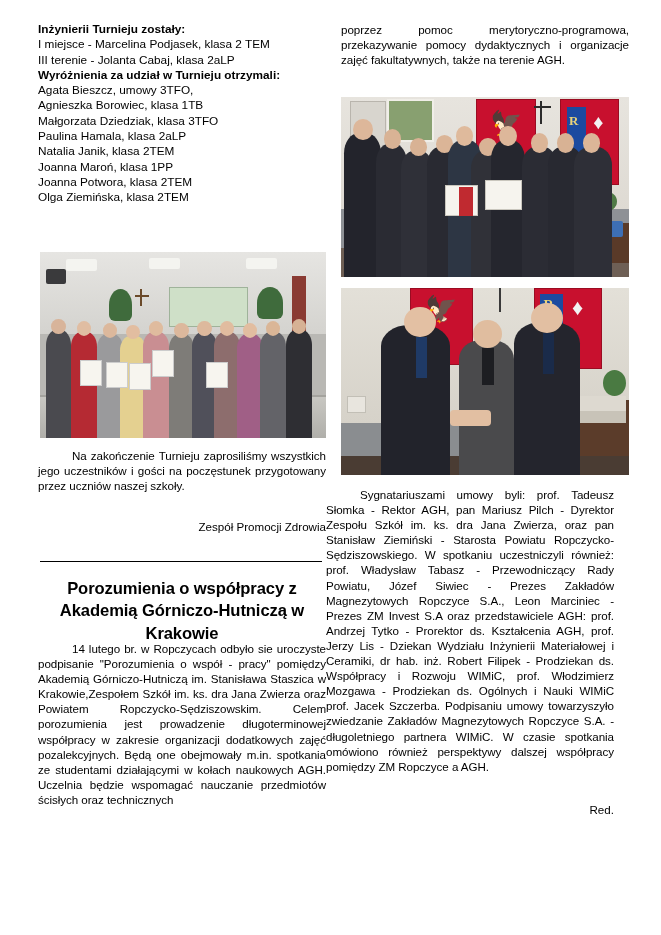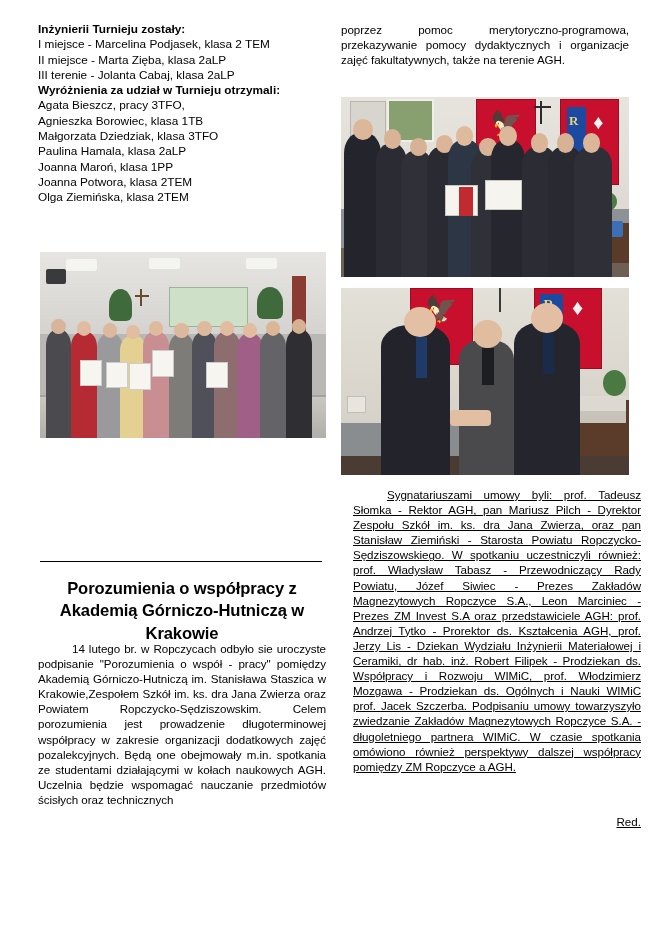--- a/index.html
+++ b/index.html
@@ -136,27 +136,27 @@
 </style>
 </head>
 <body>
 
 <div class="page">
 
   <div class="col col-left">
     <div class="list-block">
       <div class="list-line bold">Inżynierii Turnieju zostały:</div>
       <div class="list-line">I miejsce - Marcelina Podjasek, klasa 2 TEM</div>
-      <div class="list-line">II miejsce - Marta Zięba, klasa 2aLP</div>
       <div class="list-line">III terenie - Jolanta Cabaj, klasa 2aLP</div>
       <div class="list-line bold">Wyróżnienia za udział w Turnieju otrzymali:</div>
-      <div class="list-line">Agata Bieszcz, pracy 3TFO,</div>
+      <div class="list-line">Agata Bieszcz, umowy 3TFO,</div>
       <div class="list-line">Agnieszka Borowiec, klasa 1TB</div>
       <div class="list-line">Małgorzata Dziedziak, klasa 3TFO</div>
       <div class="list-line">Paulina Hamala, klasa 2aLP</div>
+      <div class="list-line">Natalia Janik, klasa 2TEM</div>
       <div class="list-line">Joanna Maroń, klasa 1PP</div>
       <div class="list-line">Joanna Potwora, klasa 2TEM</div>
       <div class="list-line">Olga Ziemińska, klasa 2TEM</div>
     </div>
   </div>
 
   <div class="photo" id="photo-students">
     <div class="sky" style="height:44%;background:linear-gradient(#e6e5e2,#d4d3cf);"></div>
     <div style="position:absolute;left:9%;top:4%;width:11%;height:6%;background:#f4f4f0;border-radius:2px;"></div>
     <div style="position:absolute;left:38%;top:3%;width:11%;height:6%;background:#f4f4f0;border-radius:2px;"></div>
@@ -194,20 +194,24 @@
     <div class="fig" style="left:86%;width:9%;height:58%;background:#2e2e33;"></div>
     <div class="head" style="left:88%;bottom:56%;width:5%;height:8%;background:#d6b295;"></div>
 
     <div style="position:absolute;left:14%;bottom:28%;width:7%;height:13%;background:#f7f5ef;border:1px solid #ccc;"></div>
     <div style="position:absolute;left:23%;bottom:27%;width:7%;height:13%;background:#f7f5ef;border:1px solid #ccc;"></div>
     <div style="position:absolute;left:31%;bottom:26%;width:7%;height:13%;background:#f7f5ef;border:1px solid #ccc;"></div>
     <div style="position:absolute;left:39%;bottom:33%;width:7%;height:13%;background:#f7f5ef;border:1px solid #ccc;"></div>
     <div style="position:absolute;left:58%;bottom:27%;width:7%;height:13%;background:#f7f5ef;border:1px solid #ccc;"></div>
   </div>
 
+  <div style="position:absolute;left:38px;top:448px;width:288px;">
+    <p class="body indent">Na zakończenie Turnieju zaprosiliśmy wszystkich jego uczestników i gości na poczęstunek przygotowany przez uczniów naszej szkoły.</p>
+    <p class="signoff" style="margin-top:26px;">Zespół Promocji Zdrowia</p>
+  </div>
 
   <hr class="rule">
 
   <h2 class="headline">Porozumienia o współpracy z Akademią Górniczo-Hutniczą w Krakowie</h2>
 
   <div style="position:absolute;left:38px;top:641px;width:288px;">
     <p class="body indent">14 lutego br. w Ropczycach odbyło sie uroczyste podpisanie "Porozumienia o współ - pracy" pomiędzy Akademią Górniczo-Hutniczą im. Stanisława Staszica w Krakowie,Zespołem Szkół im. ks. dra Jana Zwierza oraz Powiatem Ropczycko-Sędziszowskim.  Celem porozumienia jest prowadzenie długoterminowej współpracy w zakresie organizacji dodatkowych zajęć pozalekcyjnych. Będą one obejmowały m.in. spotkania ze studentami działającymi w kołach naukowych AGH. Uczelnia będzie wspomagać nauczanie przedmiotów ścisłych oraz technicznych</p>
   </div>
 
   <div class="col col-right">
@@ -283,18 +287,18 @@
     <div style="position:absolute;left:26%;bottom:52%;width:4%;height:22%;background:#1f3a66;"></div>
     <div class="fig" style="left:41%;width:19%;height:72%;background:#4a4a4c;"></div>
     <div class="head" style="left:46%;bottom:68%;width:10%;height:15%;background:#e0bd9f;"></div>
     <div style="position:absolute;left:49%;bottom:48%;width:4%;height:20%;background:#1d1e22;"></div>
     <div class="fig" style="left:60%;width:23%;height:82%;background:#24252d;"></div>
     <div class="head" style="left:66%;bottom:76%;width:11%;height:16%;background:#e2bfa2;"></div>
     <div style="position:absolute;left:70%;bottom:54%;width:4%;height:22%;background:#1a2b4a;"></div>
     <div style="position:absolute;left:38%;bottom:26%;width:14%;height:9%;background:#e2bfa2;border-radius:4px;"></div>
   </div>
 
-  <div style="position:absolute;left:353px;top:487px;width:288px;text-decoration:underline;">
+  <div style="position:absolute;left:326px;top:487px;width:288px;">
     <p class="body indent">Sygnatariuszami umowy byli: prof. Tadeusz Słomka - Rektor AGH, pan Mariusz Pilch - Dyrektor Zespołu Szkół im. ks. dra Jana Zwierza, oraz pan Stanisław Ziemiński - Starosta Powiatu Ropczycko-Sędziszowskiego.  W spotkaniu uczestniczyli również: prof. Władysław Tabasz - Przewodniczący Rady Powiatu, Józef Siwiec - Prezes Zakładów Magnezytowych Ropczyce S.A., Leon Marciniec - Prezes ZM Invest S.A oraz przedstawiciele AGH: prof. Andrzej Tytko - Prorektor ds. Kształcenia AGH, prof. Jerzy Lis - Dziekan Wydziału Inżynierii Materiałowej i Ceramiki, dr hab. inż. Robert Filipek - Prodziekan ds. Współpracy i Rozwoju WIMiC, prof. Włodzimierz Mozgawa - Prodziekan ds. Ogólnych i Nauki WIMiC prof. Jacek Szczerba. Podpisaniu umowy towarzyszyło zwiedzanie Zakładów Magnezytowych Ropczyce S.A. - długoletniego partnera WIMiC. W czasie spotkania omówiono również perspektywy dalszej współpracy pomiędzy ZM Ropczyce a AGH.</p>
-    <p class="signoff" style="margin-top:40px;text-align:right;">Red.</p>
+    <p class="signoff" style="margin-top:28px;text-align:right;">Red.</p>
   </div>
 
 </div>
 
 </body></html>

